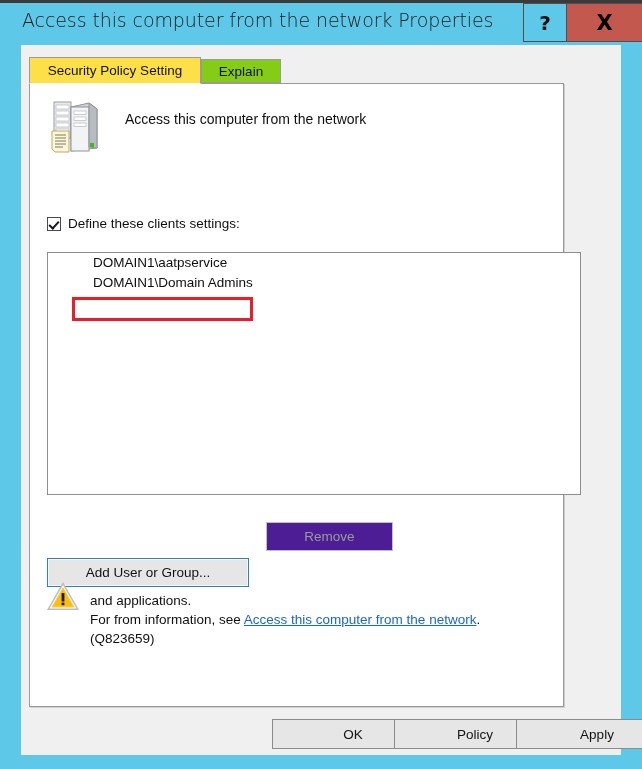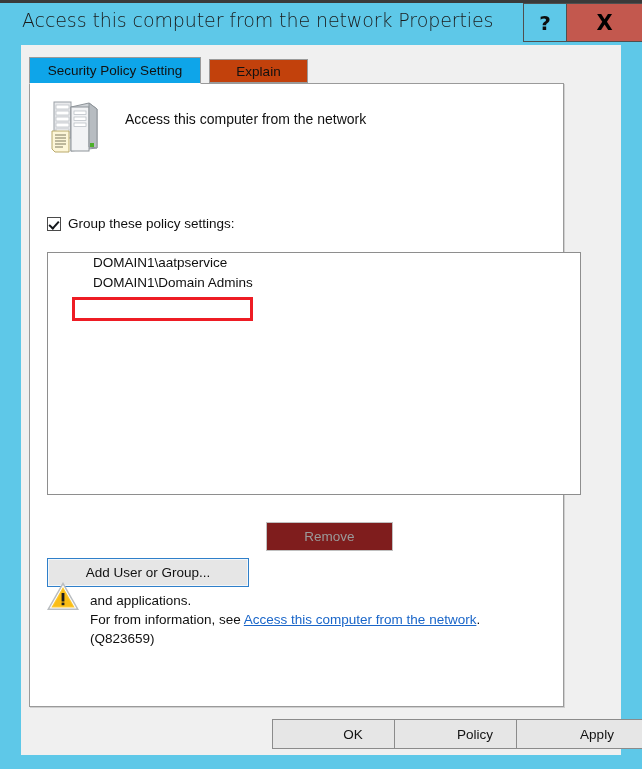--- a/index.html
+++ b/index.html
@@ -105,31 +105,31 @@
     align-items: center;
     justify-content: center;
     font-size: 13.5px;
     color: #111;
     cursor: default;
     font-family: "Liberation Sans", sans-serif;
   }
   #tab-security {
     left: 0px;
     width: 172px;
-    background: #0ea5e9;
+    background: #fde047;
     border-bottom: 1px solid #ffffff;
     z-index: 3;
     height: 27px;
   }
   #tab-explain {
-    left: 180px;
-    width: 99px;
+    left: 172px;
+    width: 80px;
     top: 2px;
     height: 24px;
-    background: #c2410c;
+    background: #84cc16;
     border-bottom: 1px solid #9a9a9a;
     z-index: 1;
   }
 
   
   #tabpanel {
     position: absolute;
     left: 8px;
     top: 38px;
     width: 535px;
@@ -258,21 +258,21 @@
     border: 1px solid #2f7fc9;
     box-shadow: inset 0 0 0 1px #f2f7fb;
     margin-top: 36px;
   }
   #remove-btn {
     left: 236px;
     top: 438px;
     width: 127px;
     height: 29px;
     color: #9a9a9a;
-    background: #7f1d1d;
+    background: #4c1d95;
     border: 1px solid #c0c0c0;
   }
 
   
   #warning-block {
     position: absolute;
     left: 10px;
     top: 488px;
     width: 560px;
   }
@@ -365,21 +365,21 @@
           <line x1="6" y1="38" x2="17" y2="38" stroke="#7e7a60" stroke-width="1"></line>
           <line x1="6" y1="41" x2="17" y2="41" stroke="#7e7a60" stroke-width="1"></line>
           <line x1="6" y1="44" x2="17" y2="44" stroke="#7e7a60" stroke-width="1"></line>
           <line x1="6" y1="47" x2="14" y2="47" stroke="#7e7a60" stroke-width="1"></line>
         </svg>
         <div id="policy-name">Access this computer from the network</div>
       </div>
 
       <div id="define-row">
         <span id="define-checkbox"></span>
-        <span id="define-label">Group these policy settings:</span>
+        <span id="define-label">Define these clients settings:</span>
       </div>
 
       <div id="accounts-list">
         <div class="account-item">DOMAIN1\aatpservice</div>
         <div class="account-item">DOMAIN1\Domain Admins</div>
       </div>
 
       <div id="annotation-box"></div>
 
       <div class="std-btn" id="add-user-btn">Add User or Group...</div>

